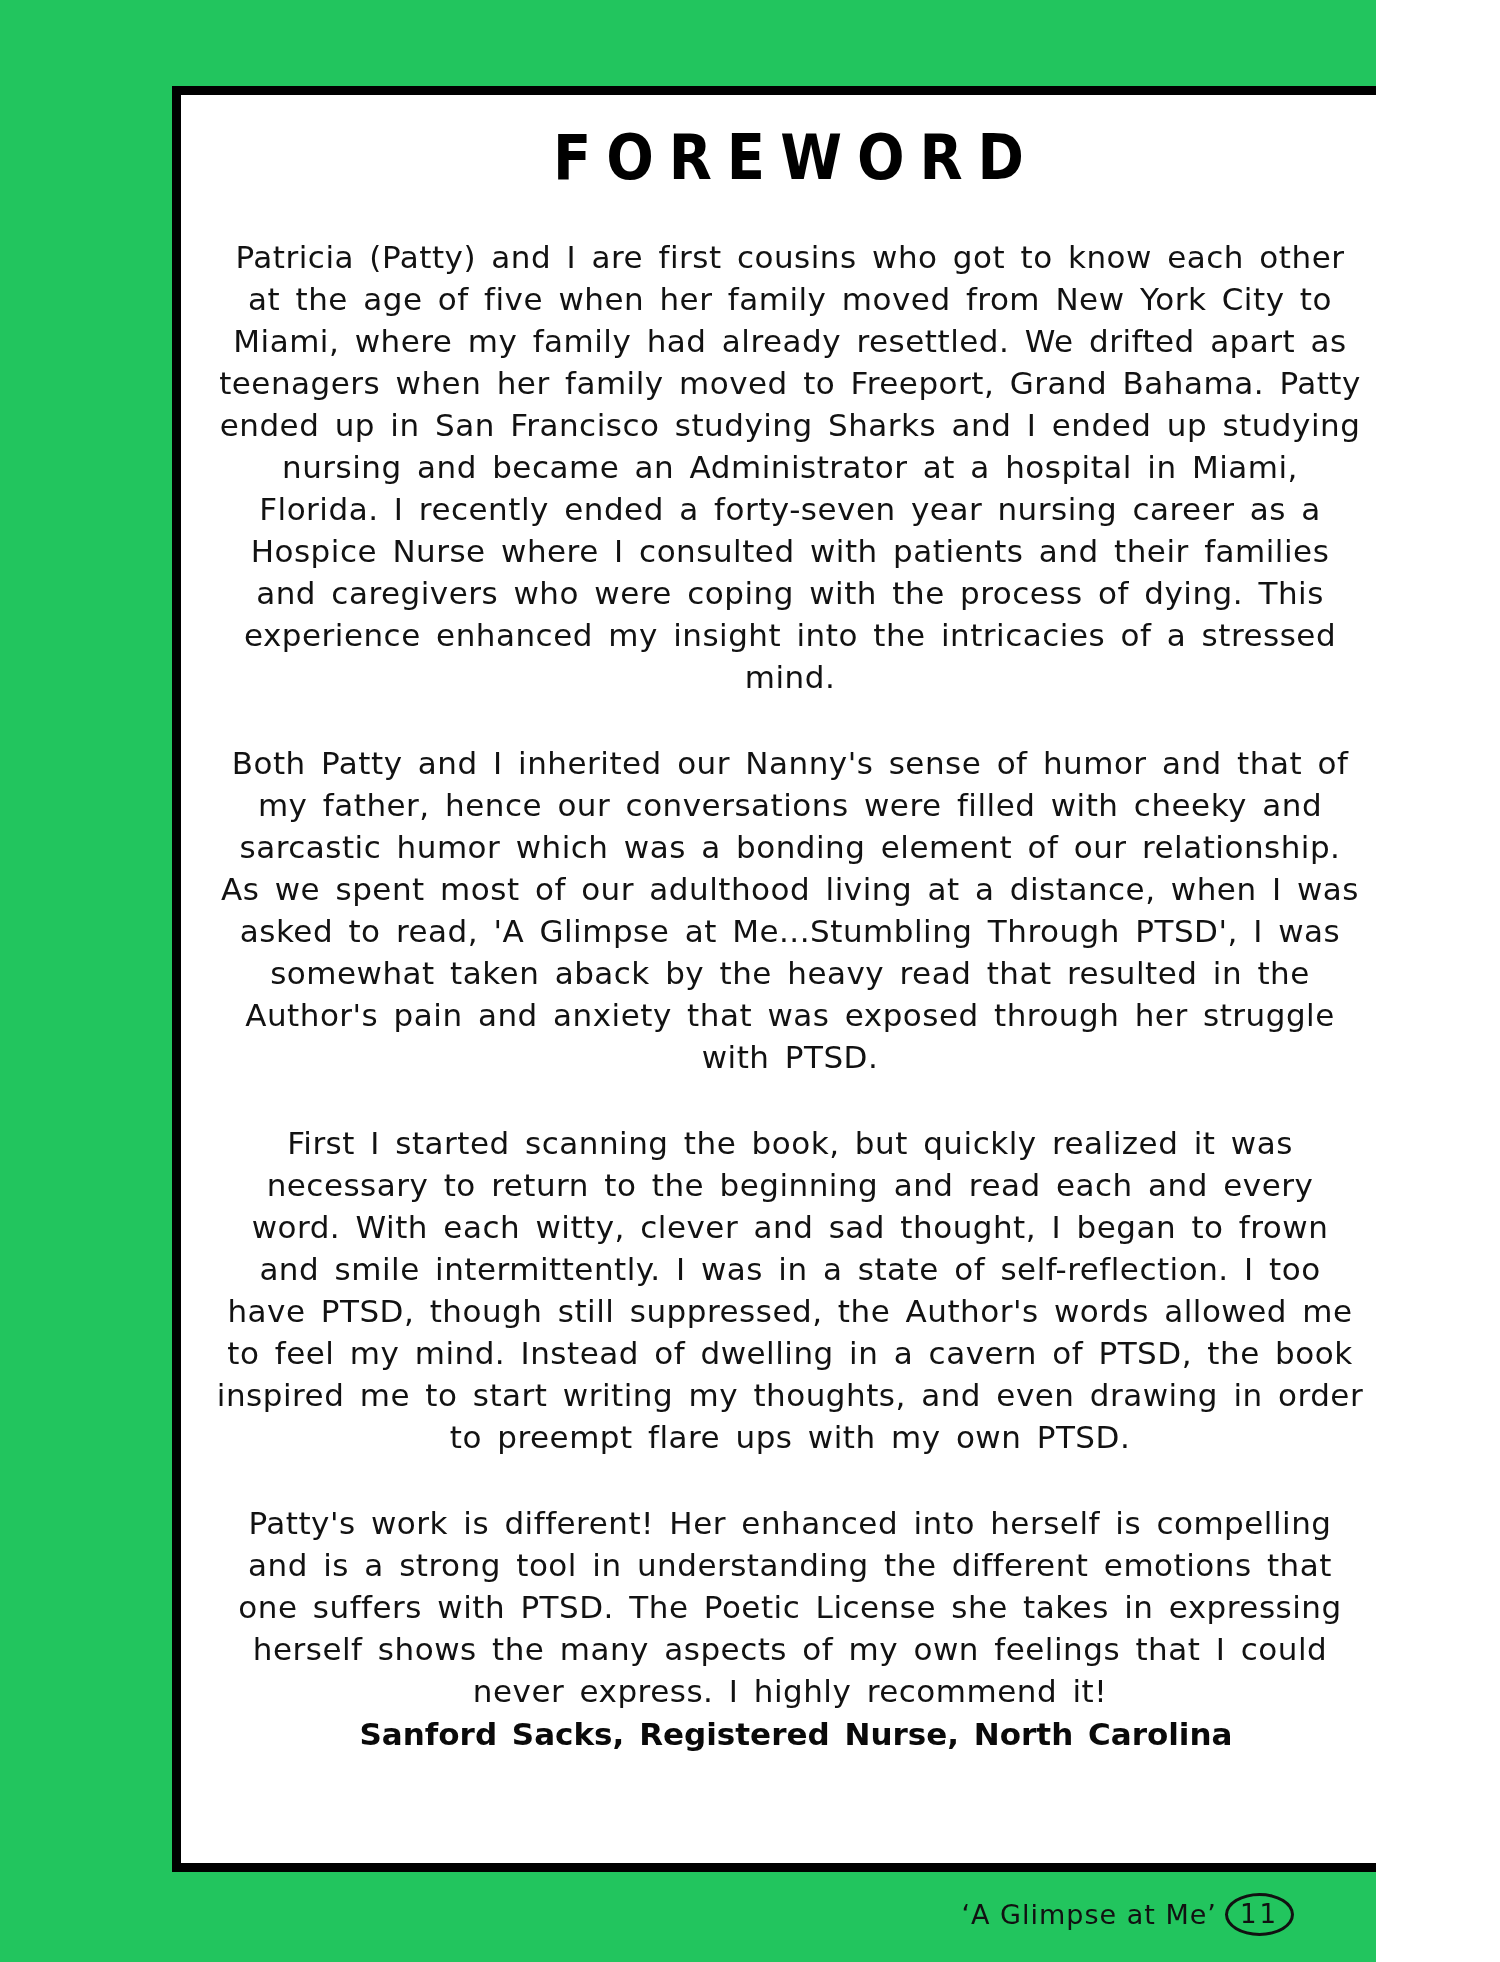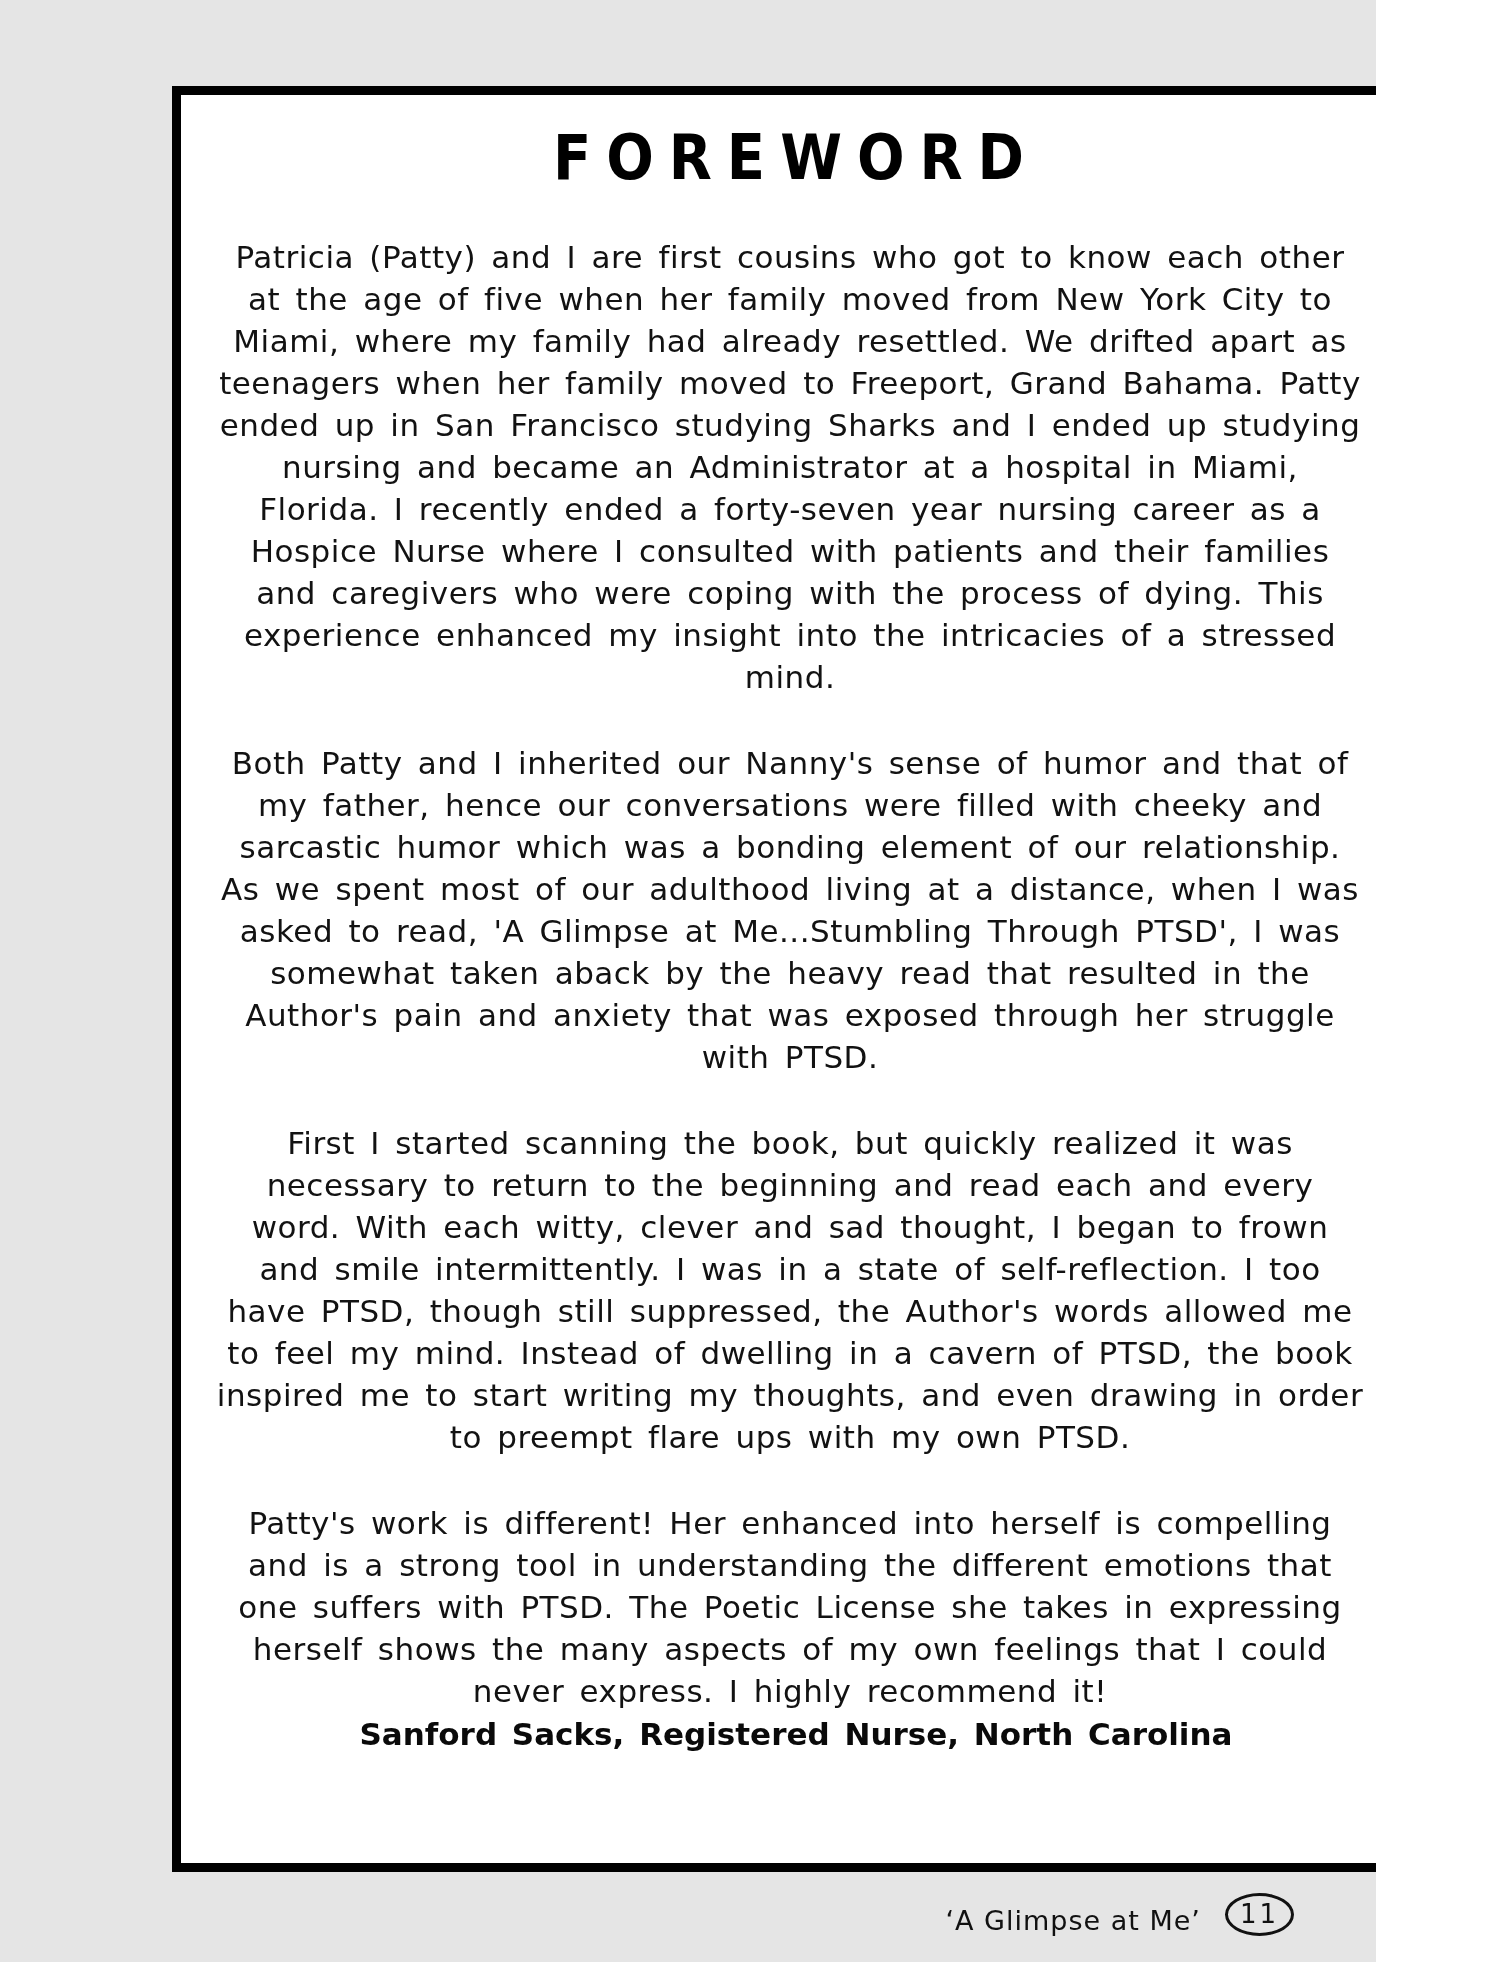--- a/index.html
+++ b/index.html
@@ -1,20 +1,20 @@
 <!DOCTYPE html>
 <html><head>
 <meta charset="utf-8">
 <style>
   html, body { margin: 0; padding: 0; background: #ffffff; }
   .page {
     position: relative;
     width: 1376px;
     height: 1962px;
-    background: #e5e5e5;
+    background: #22c55e;
     font-family: "DejaVu Sans", sans-serif;
     color: #0d0d0d;
     overflow: hidden;
   }
   .frame {
     position: absolute;
     left: 172px;
     top: 86px;
     width: 1248px;
     height: 1786px;
@@ -51,22 +51,22 @@
     line-height: 44px;
     font-weight: bold;
     word-spacing: 4px;
     color: #0a0a0a;
   }
   .footer {
     position: absolute;
     right: 82px;
     bottom: 26px;
     display: flex;
-    align-items: flex-end;
-    gap: 24px;
+    align-items: center;
+    gap: 8px;
     font-size: 27px;
     color: #111111;
   }
   .book-title {
     letter-spacing: 1px;
   }
   .pagenum {
     display: inline-block;
     border: 3px solid #111111;
     border-radius: 50%;

